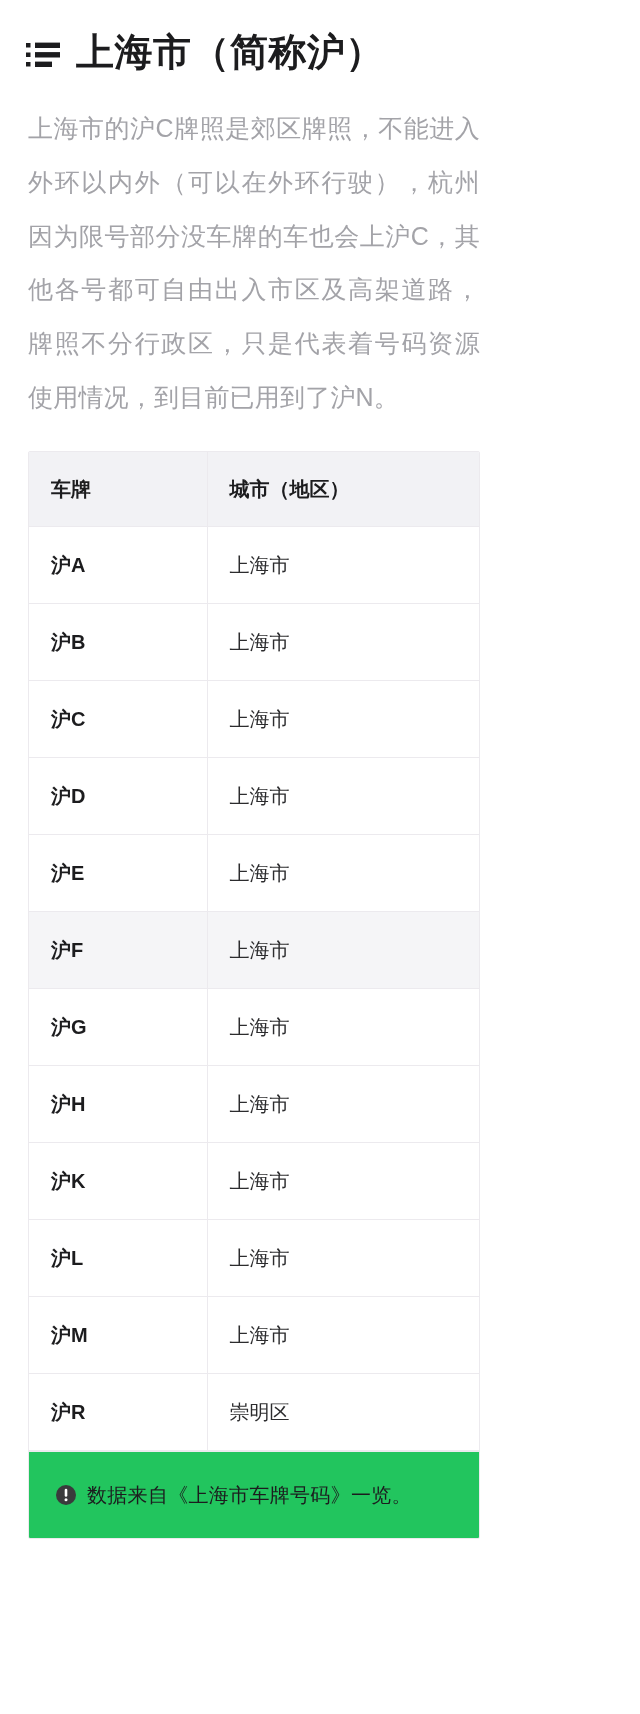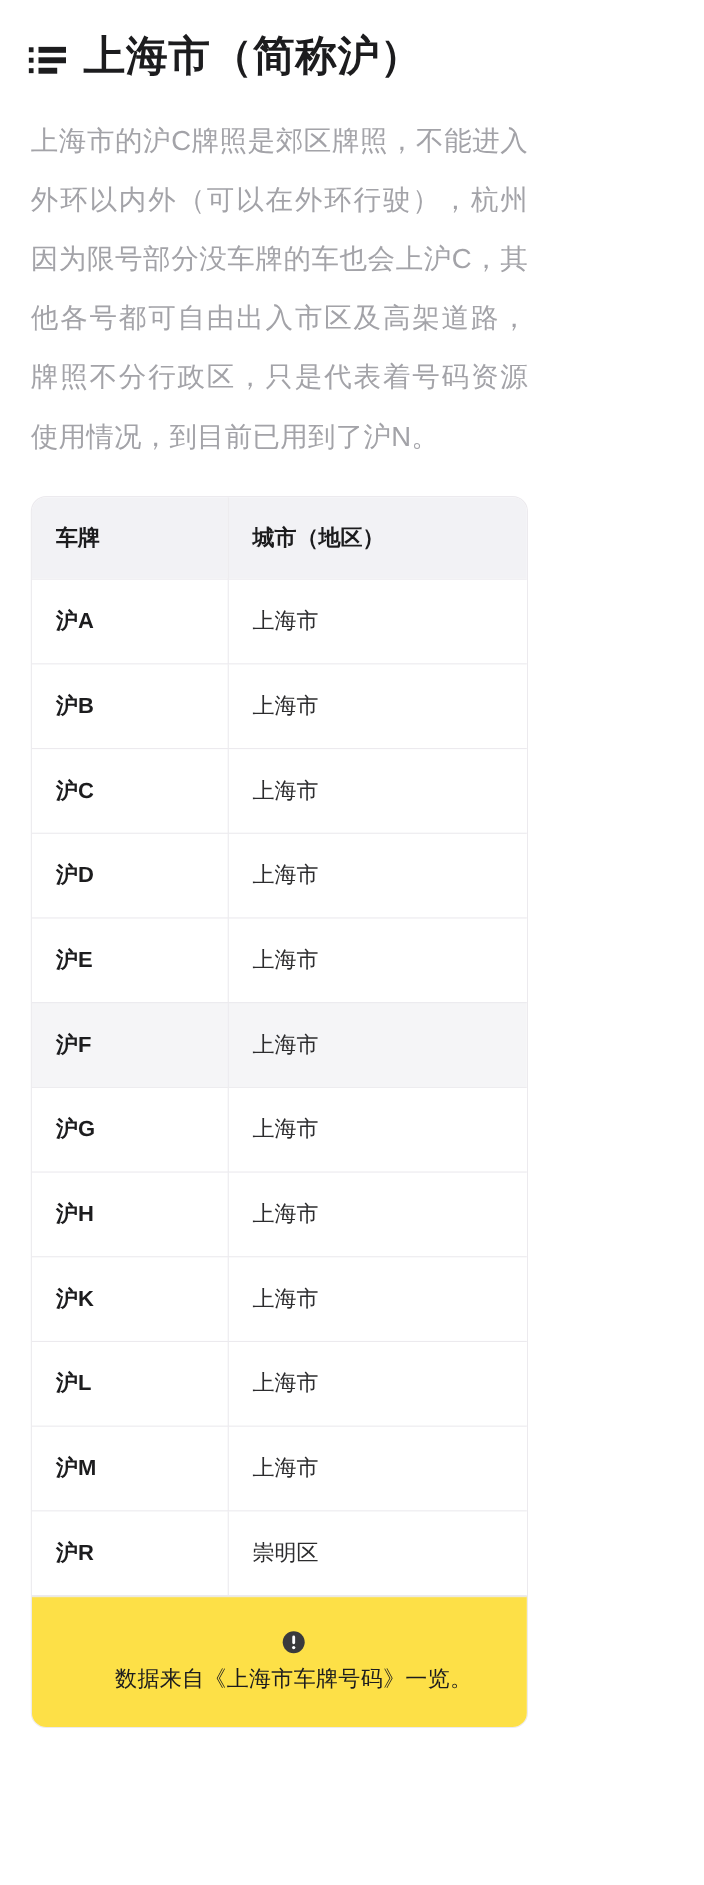--- a/index.html
+++ b/index.html
@@ -55,21 +55,21 @@
     color: #a3a3a8;
     letter-spacing: 0.2px;
     text-align: justify;
     text-justify: inter-ideograph;
   }
 
   
   .table-wrap {
     margin: 26px 28px 0 28px;
     border: 1px solid #eceaee;
-    border-radius: 14px;
+    border-radius: 2px;
     overflow: hidden;
     background: #fff;
   }
   table.plate-table {
     width: 100%;
     border-collapse: collapse;
     table-layout: fixed;
   }
   table.plate-table col.c-plate { width: 178px; }
   table.plate-table col.c-city  { width: auto; }
@@ -108,27 +108,26 @@
   }
   table.plate-table tbody tr.row-highlight td {
     background: #f5f5f7;
   }
   table.plate-table tbody tr:last-child td {
     border-bottom: 1px solid #eceaee;
   }
 
   
   .source-note {
-    background: #fde047;
+    background: #22c55e;
     padding: 30px 0 30px 26px;
     display: flex;
     align-items: center;
     gap: 10px;
     border-top: 1px solid #eceaee;
-    flex-direction: column;
   }
   .warn-icon {
     width: 22px;
     height: 22px;
     flex: 0 0 auto;
     display: block;
   }
   .source-text {
     font-size: 20px;
     color: #1c1c1e;

